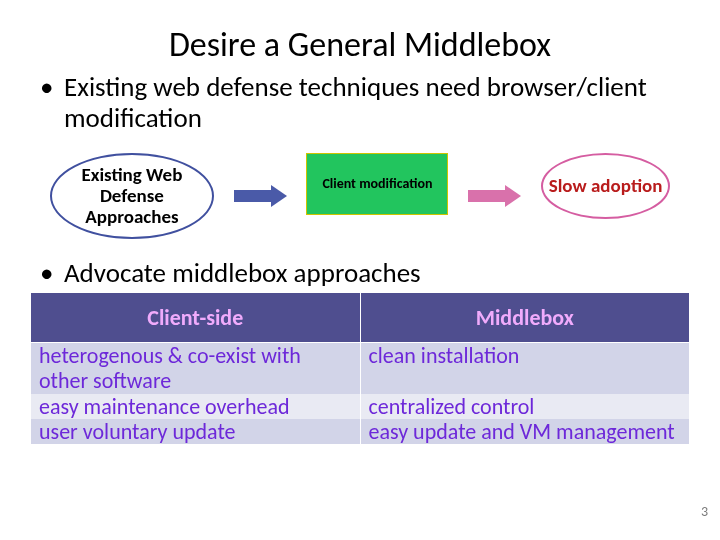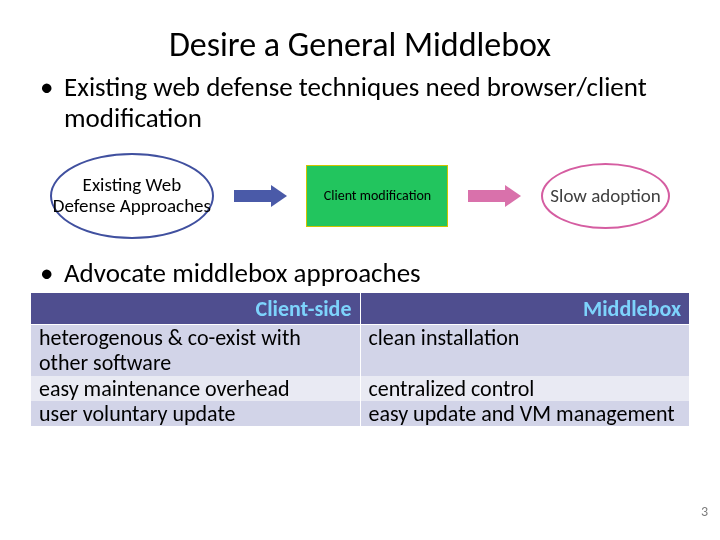--- a/index.html
+++ b/index.html
@@ -29,23 +29,23 @@
   }
   .bullet::before {
     content: "•";
     position: absolute;
     left: 0;
     color: #000;
     font-size: 27px;
   }
   .flow {
     display: flex;
-    align-items: center;
     justify-content: space-around;
     margin: 20px 40px 18px 40px;
+    font-weight: bold;
   }
   .oval {
     width: 160px;
     height: 82px;
     border: 2px solid #40509f;
     background: #fff;
     border-radius: 50%;
     display: flex;
     align-items: center;
     justify-content: center;
@@ -72,21 +72,21 @@
     width: 125px;
     height: 62px;
     border: 2px solid #d55da1;
     background: #fff;
     border-radius: 50%;
     display: flex;
     align-items: center;
     justify-content: center;
     text-align: center;
     font-size: 19px;
-    color: #404040;
+    color: #b91c1c;
     line-height: 1.1;
   }
   .arrow {
     display: flex;
     align-items: center;
   }
   .arrow-shaft {
     width: 38px;
     height: 12px;
   }
@@ -103,32 +103,32 @@
 
   .table-wrap {
     margin: 4px 30px 0 30px;
   }
   table {
     border-collapse: collapse;
     width: 100%;
   }
   th {
     background: #4f4e8f;
-    color: #7dd3fc;
-    text-align: right;
+    color: #f0abfc;
+    text-align: center;
     font-size: 22px;
     font-weight: bold;
-    padding: 2px 8px;
+    padding: 11px 8px;
     border: 1px solid #fff;
   }
   td {
     font-size: 22px;
     padding: 0px 8px;
     vertical-align: top;
-    color: #000000;
+    color: #6d28d9;
     border-left: 1px solid #fff;
     border-right: 1px solid #fff;
     line-height: 1.15;
   }
   tr.r1 td { background: #d2d4e8; }
   tr.r2 td { background: #e9eaf3; }
   tr.r3 td { background: #d2d4e8; }
   .pagenum {
     position: absolute;
     right: 12px;

